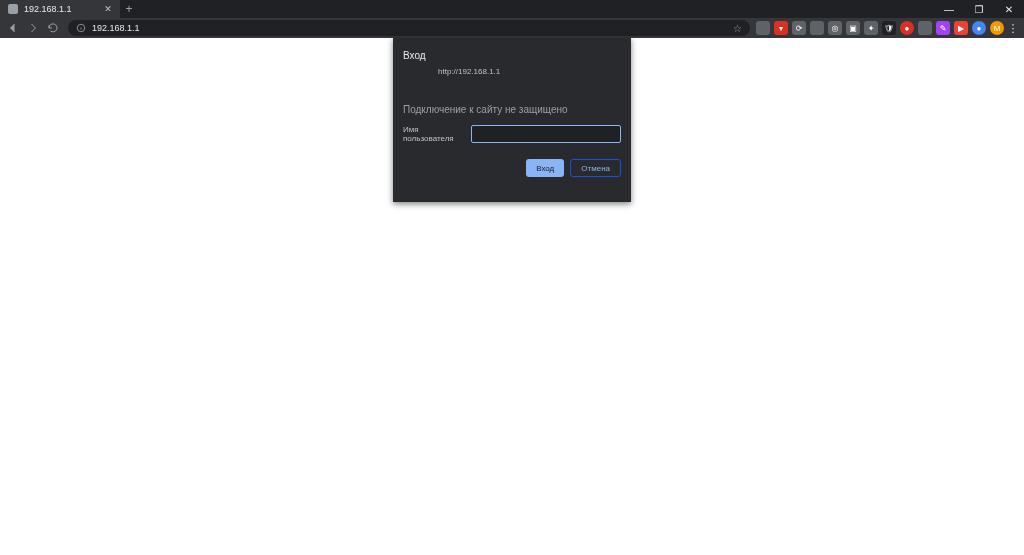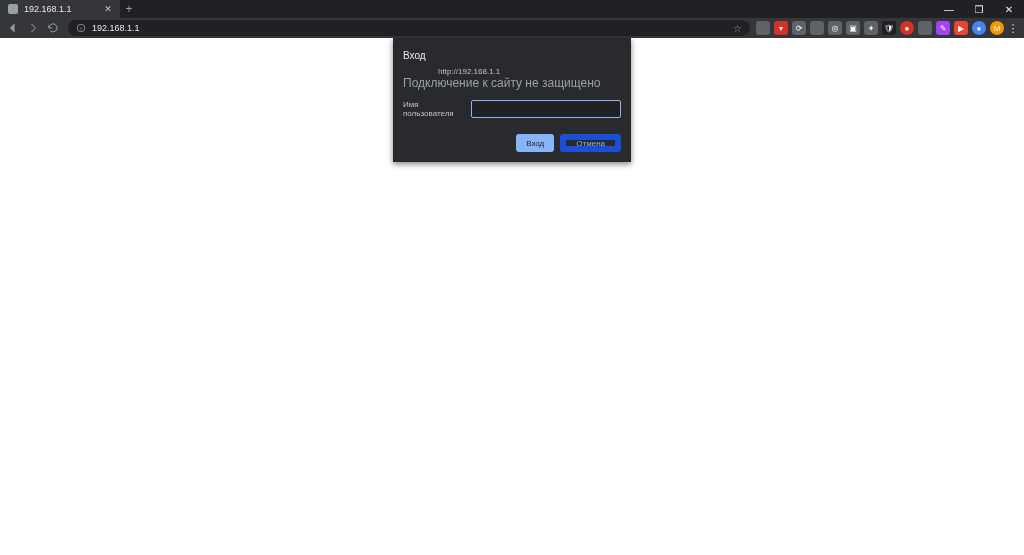--- a/index.html
+++ b/index.html
@@ -23,32 +23,32 @@
   .omnibox .url { color: #e8eaed; font-size: 9px; }
   .omnibox .star { margin-left: auto; color: #9aa0a6; font-size: 10px; }
   .ext-row { display: flex; align-items: center; gap: 4px; padding-right: 2px; }
   .ext { width: 14px; height: 14px; border-radius: 3px; display: flex; align-items: center; justify-content: center; font-size: 8px; color: #fff; }
   .ext.circle { border-radius: 50%; }
   .avatar { width: 14px; height: 14px; border-radius: 50%; background: #f29900; color: #fff; font-size: 8px; display: flex; align-items: center; justify-content: center; }
   .kebab { width: 14px; height: 14px; display: flex; align-items: center; justify-content: center; color: #e8eaed; font-size: 11px; }
   
   .viewport { position: relative; width: 100%; height: calc(555px - 38px); background: #ffffff; }
   
-  .dialog { position: absolute; left: 393px; top: 0; width: 238px; background: #292a2d; color: #e8eaed; box-shadow: 0 2px 6px rgba(0,0,0,0.5); padding: 12px 10px 10px 10px; font-size: 9px; }
+  .dialog { position: absolute; left: 393px; top: 0; width: 238px; background: #292a2d; color: #e8eaed; box-shadow: 0 2px 6px rgba(0,0,0,0.5); padding: 12px 10px 25px 10px; font-size: 9px; }
   .dialog-title { font-size: 10px; margin-bottom: 6px; color: #e8eaed; }
   .dialog-sub1 { font-size: 8px; color: #bdc1c6; margin-left: 35px; }
-  .dialog-sub2 { font-size: 12px; color: #9aa0a6; margin-bottom: 10px; }
+  .dialog-sub2 { font-size: 10px; color: #9aa0a6; margin-bottom: 10px; margin-top: 28px; }
   .field-row { display: flex; align-items: center; gap: 8px; margin-bottom: 16px; }
   .field-label { width: 60px; font-size: 8px; color: #bdc1c6; }
   .field-input { flex: 1; height: 18px; background: #202124; border: 1px solid #3c4043; border-radius: 2px; color: #e8eaed; font-size: 9px; padding: 0 4px; outline: none; }
   .field-input.focus { border: 1px solid #8ab4f8; }
   .dialog-actions { display: flex; justify-content: flex-end; gap: 6px; margin-top: 14px; }
   .btn { height: 18px; padding: 0 10px; font-size: 8px; border-radius: 3px; display: flex; align-items: center; justify-content: center; border: none; cursor: pointer; }
   .btn-primary { background: #8ab4f8; color: #202124; }
-  .btn-secondary { background: transparent; color: #8ab4f8; border: 6px solid #1d4ed8; }
+  .btn-secondary { background: transparent; color: #8ab4f8; border: 1px solid #1d4ed8; }
 </style>
 </head>
 <body>
 
 <div class="titlebar">
   <div class="tabs">
     <div class="tab">
       <span class="favicon"></span>
       <span>192.168.1.1</span>
       <span class="close">✕</span>

